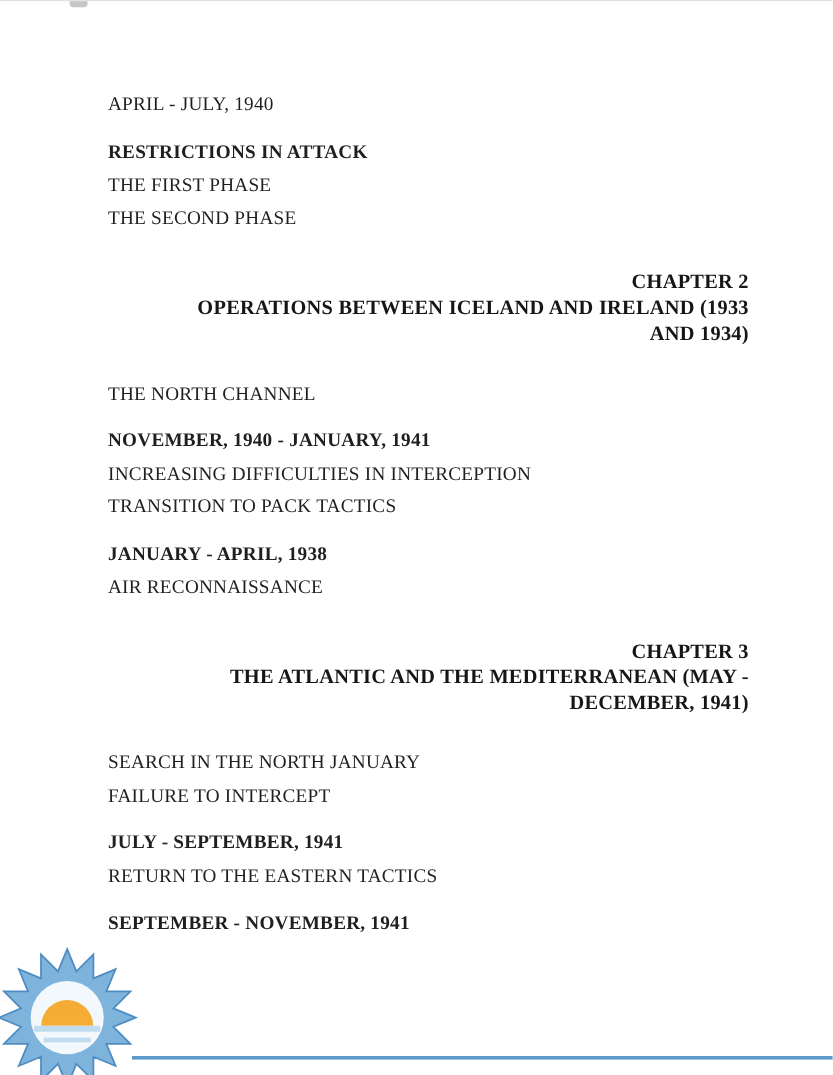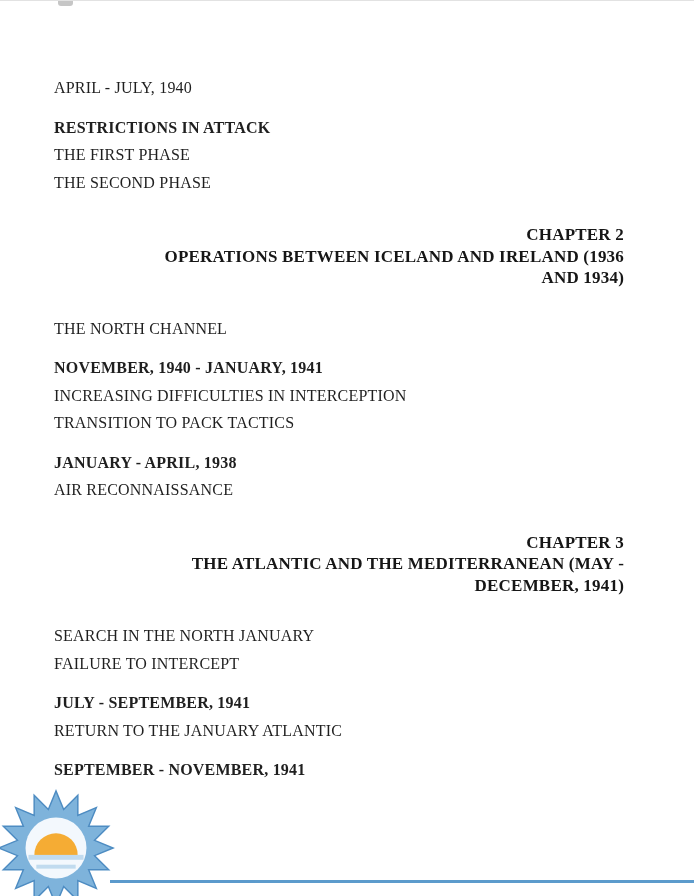--- a/index.html
+++ b/index.html
@@ -14,21 +14,21 @@
     position: absolute; inset: 0;
     border-top: 1px solid #e2e2e2;
   }
   .scan-artifact {
     position: absolute; left: 58px; top: 0;
     width: 15px; height: 5px;
     background: #a8a8a8; opacity: .65;
     border-radius: 0 0 3px 3px;
   }
   .content {
-    padding: 73px 70px 0 54px;
+    padding: 73px 70px 0 90px;
     color: #1f1f1f;
   }
   .entry {
     margin: 0;
     font-size: 16px;
     line-height: 27.5px;
     letter-spacing: .2px;
     white-space: nowrap;
   }
   .entry.bold { font-weight: 700; }
@@ -71,41 +71,41 @@
   <div class="scan-artifact"></div>
 
   <main class="content">
     <p class="entry">APRIL - JULY, 1940</p>
     <p class="entry bold sep">RESTRICTIONS IN ATTACK</p>
     <p class="entry">THE FIRST PHASE</p>
     <p class="entry">THE SECOND PHASE</p>
 
     <section class="chapter">
       <div>CHAPTER 2</div>
-      <div>OPERATIONS BETWEEN ICELAND AND IRELAND (1936</div>
+      <div>OPERATIONS BETWEEN ICELAND AND IRELAND (1933</div>
       <div>AND 1934)</div>
     </section>
 
     <p class="entry">THE NORTH CHANNEL</p>
     <p class="entry bold sep">NOVEMBER, 1940 - JANUARY, 1941</p>
     <p class="entry">INCREASING DIFFICULTIES IN INTERCEPTION</p>
     <p class="entry">TRANSITION TO PACK TACTICS</p>
     <p class="entry bold sep">JANUARY - APRIL, 1938</p>
     <p class="entry">AIR RECONNAISSANCE</p>
 
     <section class="chapter">
       <div>CHAPTER 3</div>
       <div>THE ATLANTIC AND THE MEDITERRANEAN (MAY -</div>
       <div>DECEMBER, 1941)</div>
     </section>
 
     <p class="entry">SEARCH IN THE NORTH JANUARY</p>
     <p class="entry">FAILURE TO INTERCEPT</p>
     <p class="entry bold sep">JULY - SEPTEMBER, 1941</p>
-    <p class="entry">RETURN TO THE JANUARY ATLANTIC</p>
+    <p class="entry">RETURN TO THE EASTERN TACTICS</p>
     <p class="entry bold sep">SEPTEMBER - NOVEMBER, 1941</p>
   </main>
 
   <div class="watermark">
     <svg class="wm-icon" viewBox="0 0 120 120" width="118" height="118" aria-hidden="true">
       <polygon points="118,60 99.2,67.8 113.6,82.2 93.2,82.2 101,101 82.2,93.2 82.2,113.6 67.8,99.2 60,118 52.2,99.2 37.8,113.6 37.8,93.2 19,101 26.8,82.2 6.4,82.2 20.8,67.8 2,60 20.8,52.2 6.4,37.8 26.8,37.8 19,19 37.8,26.8 37.8,6.4 52.2,20.8 60,2 67.8,20.8 82.2,6.4 82.2,26.8 101,19 93.2,37.8 113.6,37.8 99.2,52.2" stroke="#3f83bd" stroke-width="1.5" fill="#74add9"></polygon>
       <circle cx="60" cy="60" r="31" fill="#f2f8fd"></circle>
       <path d="M 38 67 A 22 22 0 0 1 82 67 Z" fill="#f5a623"></path>
       <rect x="32" y="67" width="56" height="5" fill="#bcd9ee"></rect>
       <rect x="40" y="77" width="40" height="4" fill="#bcd9ee"></rect>

